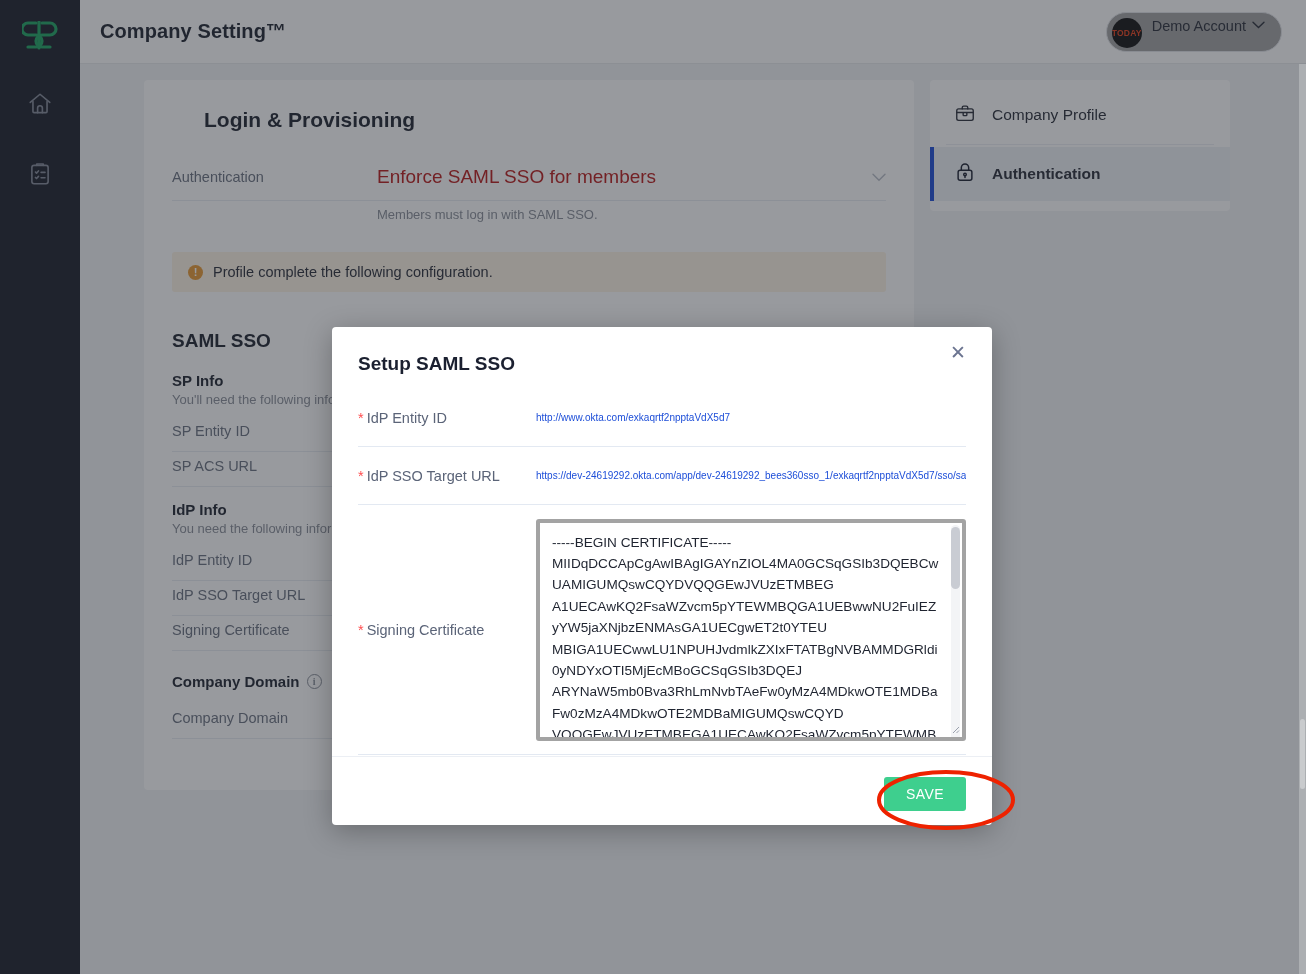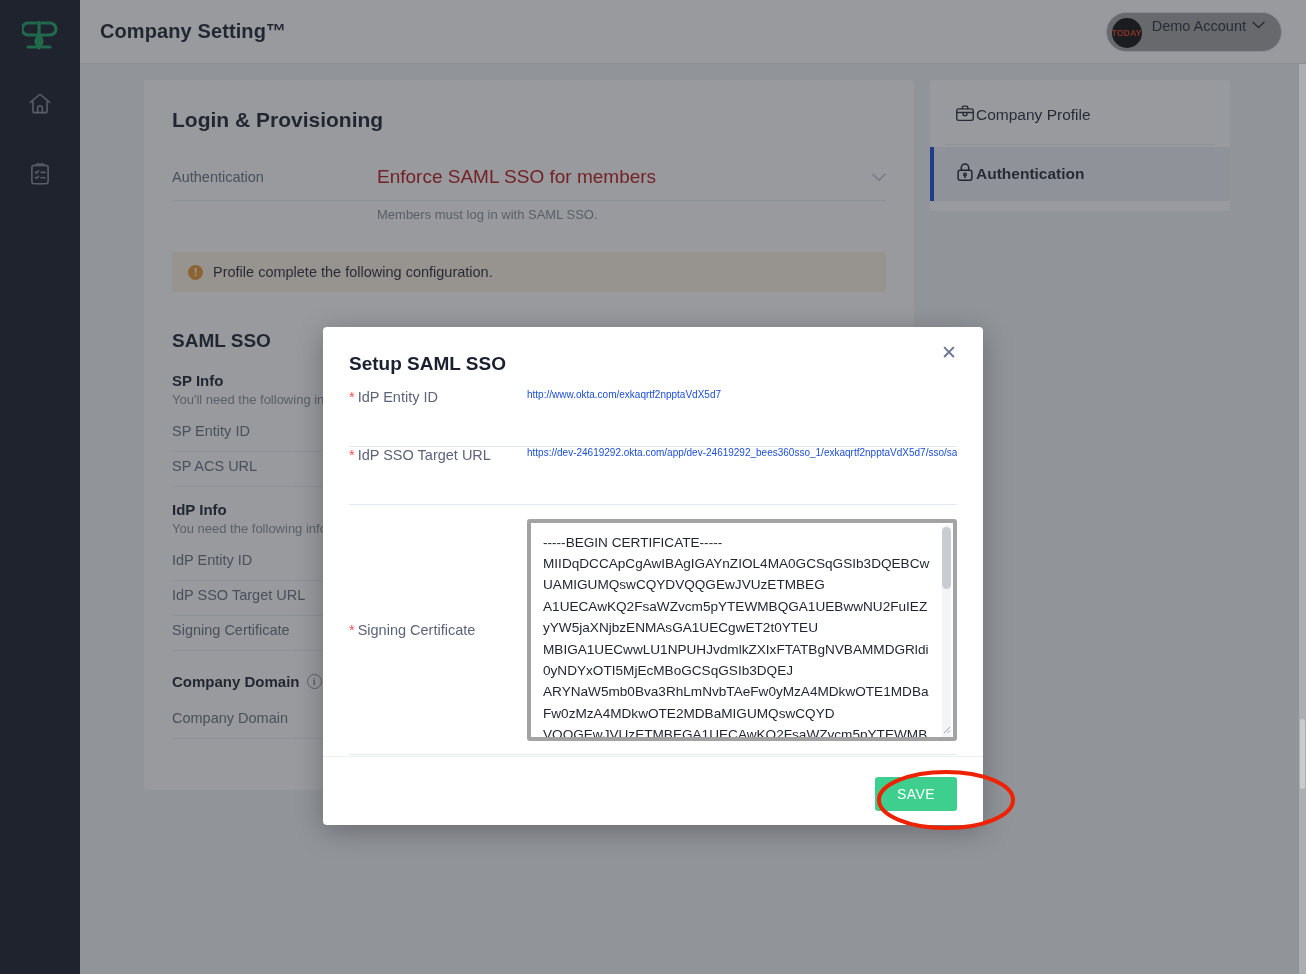--- a/index.html
+++ b/index.html
@@ -65,21 +65,21 @@
     background: #f2f3f5;
   }
 
   .main-card {
     flex: 1 1 auto; max-width: 770px;
     background: #fff; border-radius: 4px;
     padding: 28px 28px 24px 28px;
     align-self: flex-start;
     min-height: 710px;
   }
-  .h1 { font-size: 21px; font-weight: bold; color: #1f2430; margin-bottom: 28px; }
+  .h1 { font-size: 21px; font-weight: bold; color: #1f2430; margin-bottom: 28px; margin-left: 32px; }
 
   .row-field {
     display: flex; align-items: center;
     border-bottom: 1px solid #e9ecf1;
     padding: 6px 0 12px 0;
   }
   .row-label { width: 205px; flex: 0 0 205px; font-size: 14.5px; color: #6b7280; }
   .row-value { flex: 1; font-size: 19px; color: #b91c1c; }
   .row-caret { color: #b9bec7; font-size: 13px; }
   .helper { font-size: 13px; color: #8a8f99; margin: 6px 0 0 205px; }
@@ -111,61 +111,61 @@
   }
 
   
   .side-panel {
     width: 300px; flex: 0 0 300px;
     background: #fff; border-radius: 4px;
     align-self: flex-start;
     padding: 8px 0 10px 0;
   }
   .side-item {
-    display: flex; align-items: center; 
+    display: flex; align-items: center; gap: 16px;
     padding: 14px 20px 14px 24px;
     font-size: 15.5px; color: #2b2f3a;
   }
   .side-item.active {
     background: #eef1f6; font-weight: bold;
     border-left: 4px solid #1f4fd8; padding-left: 20px;
   }
   .side-divider { height:1px; background:#edeff3; margin: 2px 16px; }
 
   
   .overlay {
     position: absolute; inset: 0;
     background: rgba(36, 40, 48, 0.47);
   }
 
   
   .modal {
     position: absolute;
-    left: 323px; top: 327px;
+    left: 332px; top: 327px;
     width: 660px; height: 498px;
     background: #fff;
     border-radius: 4px;
     box-shadow: 0 6px 28px rgba(0,0,0,.28);
     display: flex; flex-direction: column;
   }
   .modal-head {
     padding: 26px 26px 0 26px;
     position: relative;
   }
   .modal-title { font-size: 19px; font-weight: bold; color: #1b2030; }
   .modal-close {
     position: absolute; right: 22px; top: 14px;
     width: 24px; height: 24px;
     color: #6b7490; font-size: 19px; line-height: 24px; text-align: center;
     font-family: "Liberation Sans", sans-serif;
   }
   .modal-body { padding: 14px 26px 0 26px; flex: 1; }
 
   .m-row {
-    display: flex; align-items: flex-start;
+    display: flex; align-items: center;
     border-bottom: 1px solid #e3e9f2;
     min-height: 58px;
   }
   .m-row.tall { min-height: 250px; align-items: center; border-bottom: 1px solid #e3e9f2; }
   .m-label {
     width: 178px; flex: 0 0 178px;
     font-size: 14.5px; color: #5b6478;
   }
   .req { color: #ff4d4f; margin-right: 3px; }
   .m-value {

